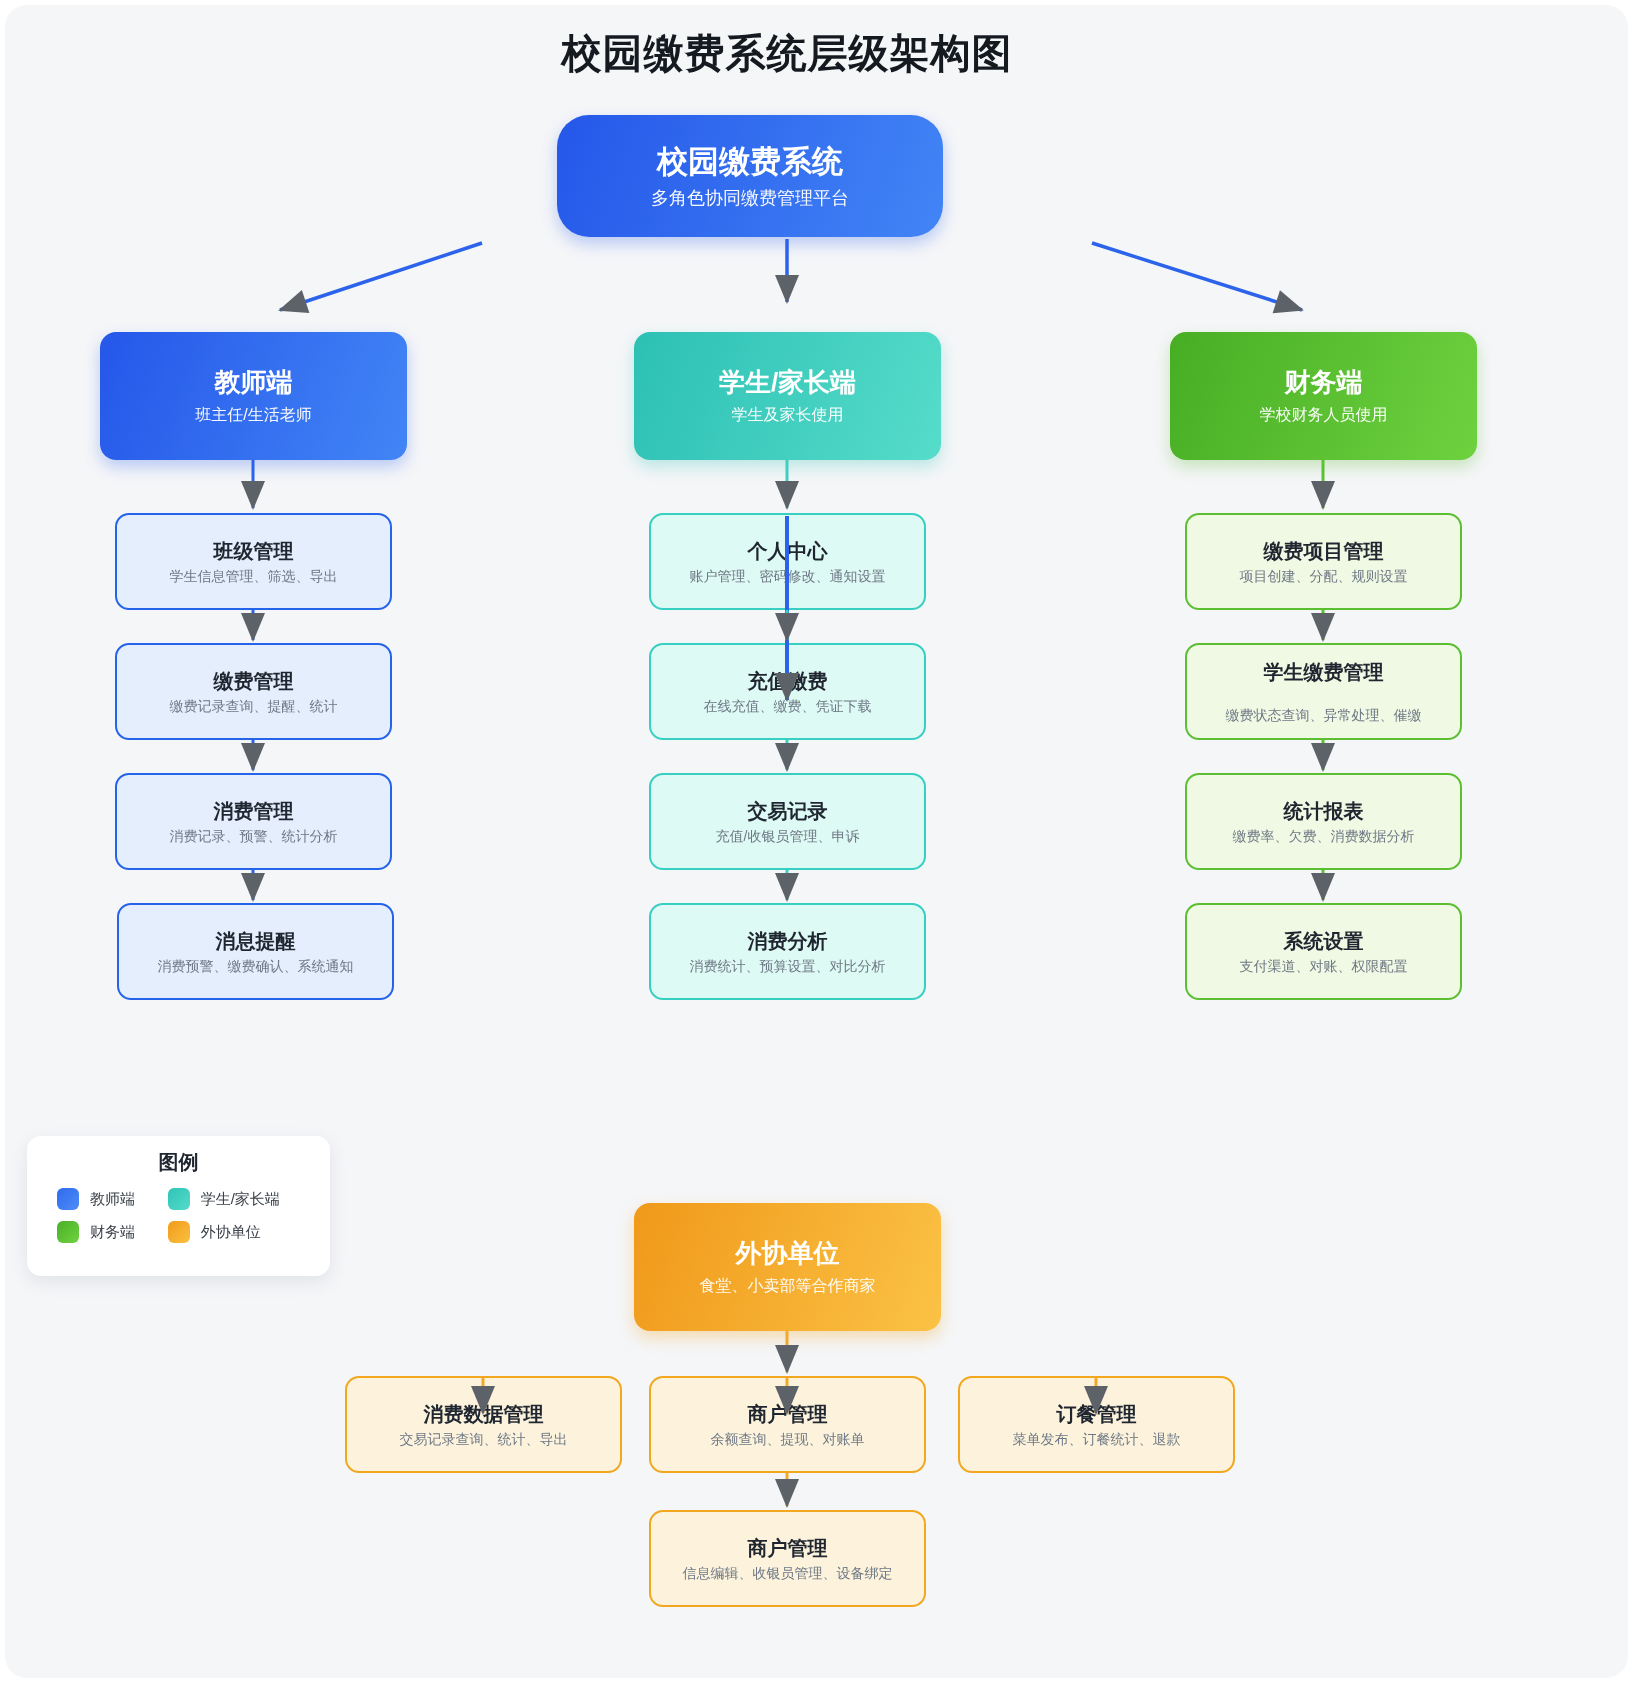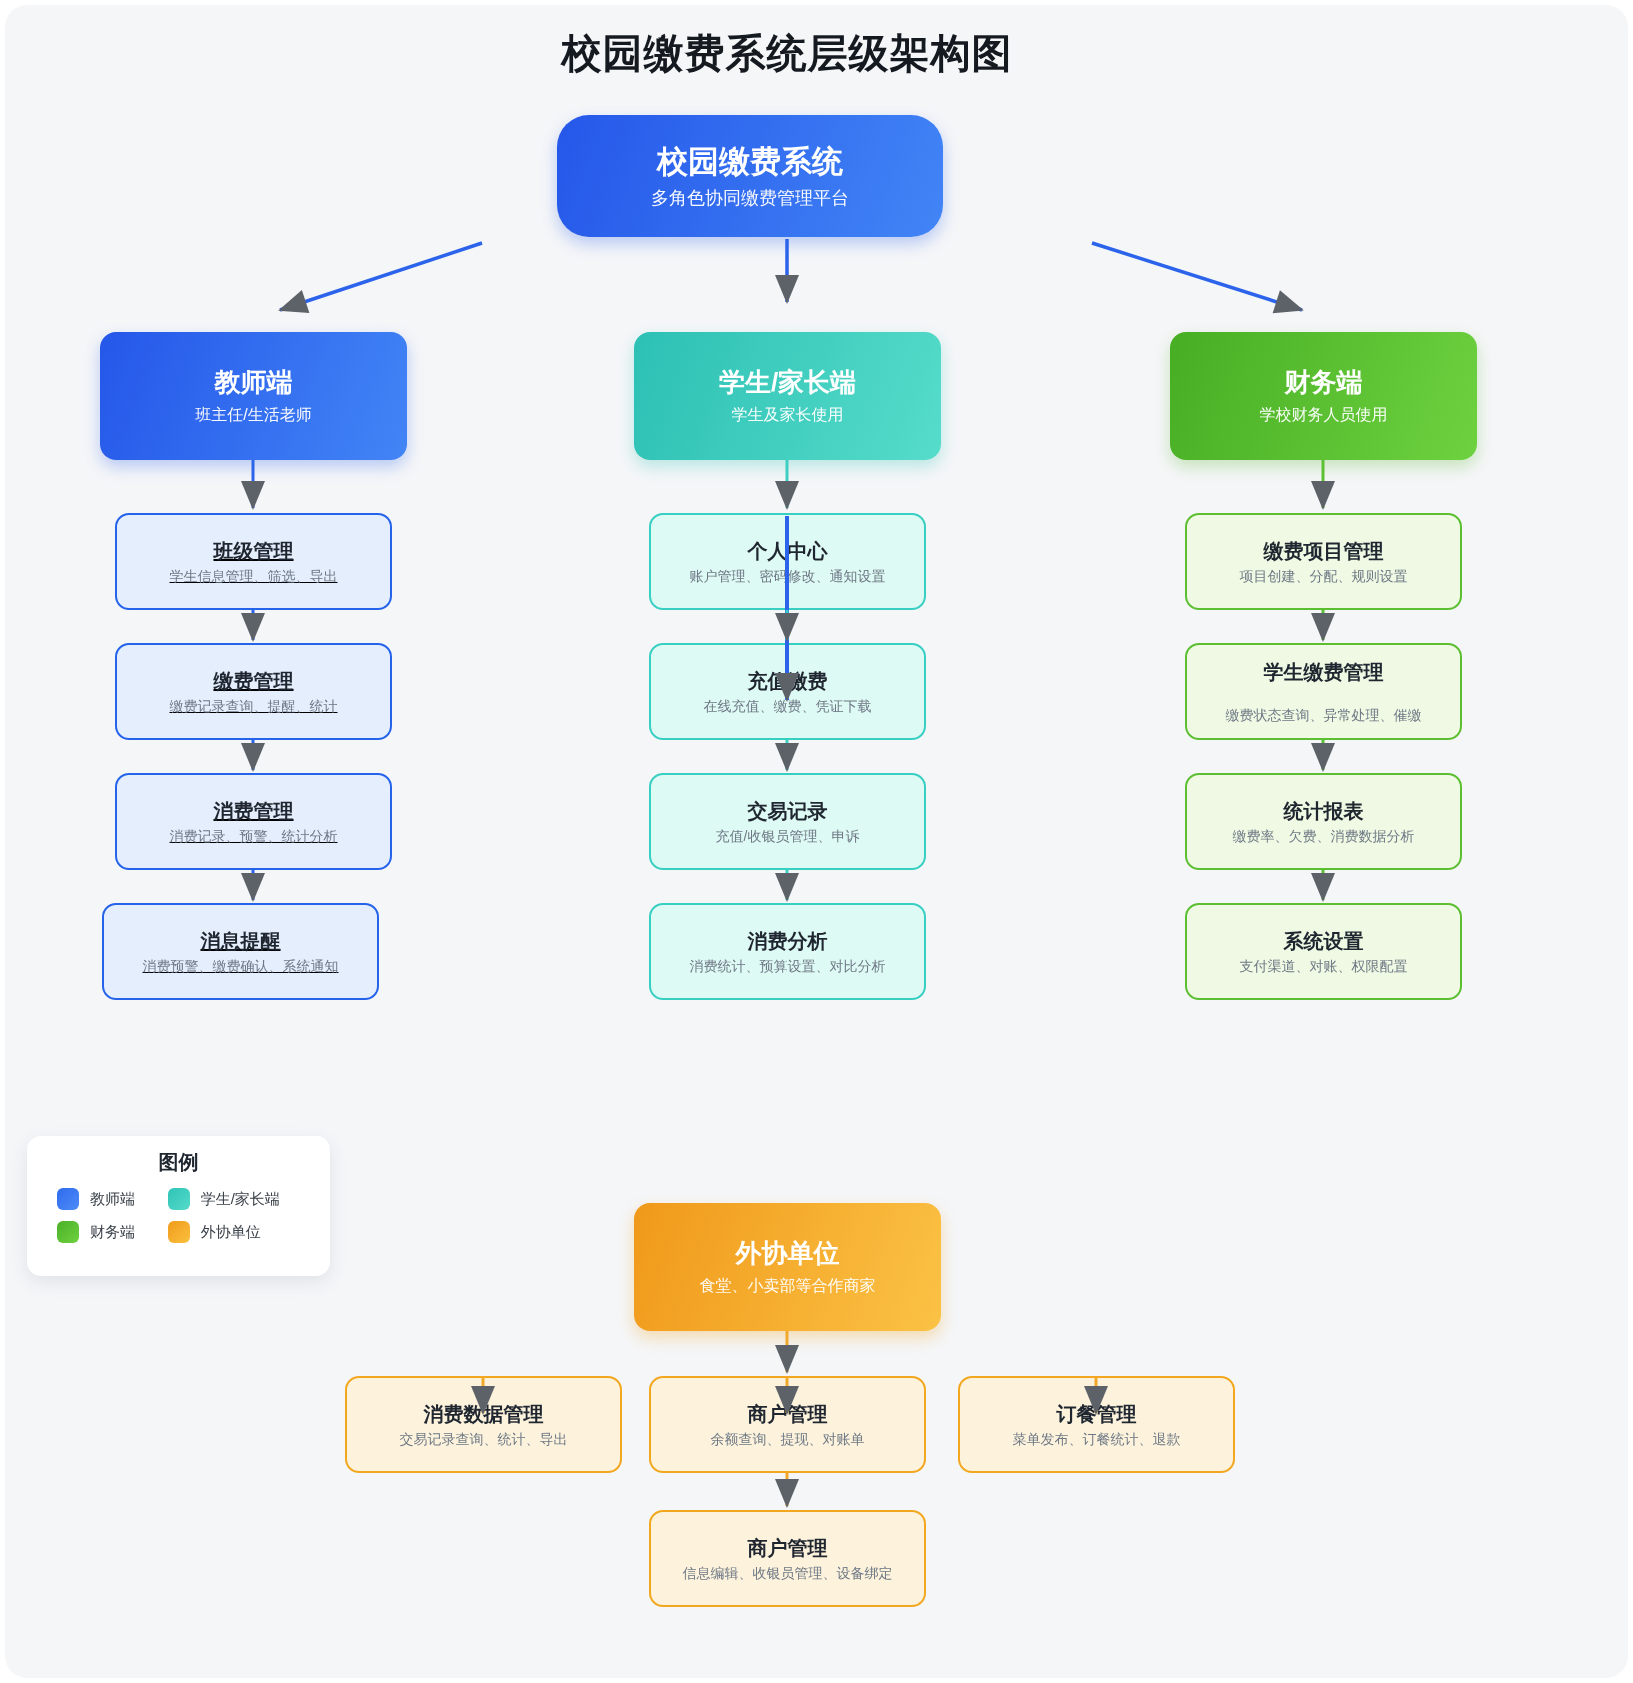--- a/index.html
+++ b/index.html
@@ -18,21 +18,21 @@
   .root-node .ns{font-size:18px;}
   .g-blue{background:linear-gradient(110deg,#2557e9 0%,#4285f6 100%);box-shadow:0 7px 16px rgba(43,99,235,.30);}
   .g-teal{background:linear-gradient(110deg,#2cc0b4 0%,#56dcca 100%);box-shadow:0 7px 16px rgba(46,195,183,.30);}
   .g-green{background:linear-gradient(110deg,#47ae24 0%,#6ed23f 100%);box-shadow:0 7px 16px rgba(90,187,49,.30);}
   .g-orange{background:linear-gradient(110deg,#f0991a 0%,#fbc245 100%);box-shadow:0 7px 16px rgba(242,168,44,.35);}
   
   .box{position:absolute;width:273px;height:93px;border-radius:14px;border:2px solid;display:flex;
     flex-direction:column;align-items:center;justify-content:center;gap:8px;z-index:2;}
   .box .bt{font-size:20px;font-weight:700;color:#1f2630;line-height:1;}
   .box .bs{font-size:14px;color:#6e7885;line-height:1;white-space:nowrap;}
-  .b-blue{background:#e4eefd;border-color:#2563eb;text-decoration:underline;}
+  .b-blue{background:#e4eefd;border-color:#2563eb;}
   .b-teal{background:#defaf5;border-color:#38cfc3;}
   .b-green{background:#eff9e3;border-color:#5cbf31;}
   .b-orange{background:#fdf3dd;border-color:#f2a71e;}
   
   .legend{position:absolute;left:27px;top:1136px;width:303px;height:127px;background:#ffffff;border-radius:14px;
     box-shadow:0 6px 18px rgba(40,60,90,.10);z-index:2;display:flex;flex-direction:column;padding-top:13px;}
   .legend-title{text-align:center;font-size:20px;font-weight:700;color:#1f2630;margin-bottom:12px;}
   .legend-grid{display:grid;grid-template-columns:1fr 1.25fr;row-gap:11px;padding:0 24px 0 30px;}
   .legend-item{display:flex;align-items:center;gap:11px;}
   .legend-swatch{width:22px;height:22px;border-radius:6px;flex:0 0 auto;}
@@ -110,21 +110,21 @@
     <div class="bs">学生信息管理、筛选、导出</div>
   </div>
   <div class="box b-blue" style="left:115px;top:643px;">
     <div class="bt">缴费管理</div>
     <div class="bs">缴费记录查询、提醒、统计</div>
   </div>
   <div class="box b-blue" style="left:115px;top:773px;">
     <div class="bt">消费管理</div>
     <div class="bs">消费记录、预警、统计分析</div>
   </div>
-  <div class="box b-blue" style="left:102px;top:903px;">
+  <div class="box b-blue" style="left:117px;top:903px;">
     <div class="bt">消息提醒</div>
     <div class="bs">消费预警、缴费确认、系统通知</div>
   </div>
 
   <div class="box b-teal" style="left:649px;top:513px;">
     <div class="bt">个人中心</div>
     <div class="bs">账户管理、密码修改、通知设置</div>
   </div>
   <div class="box b-teal" style="left:649px;top:643px;">
     <div class="bt">充值缴费</div>

